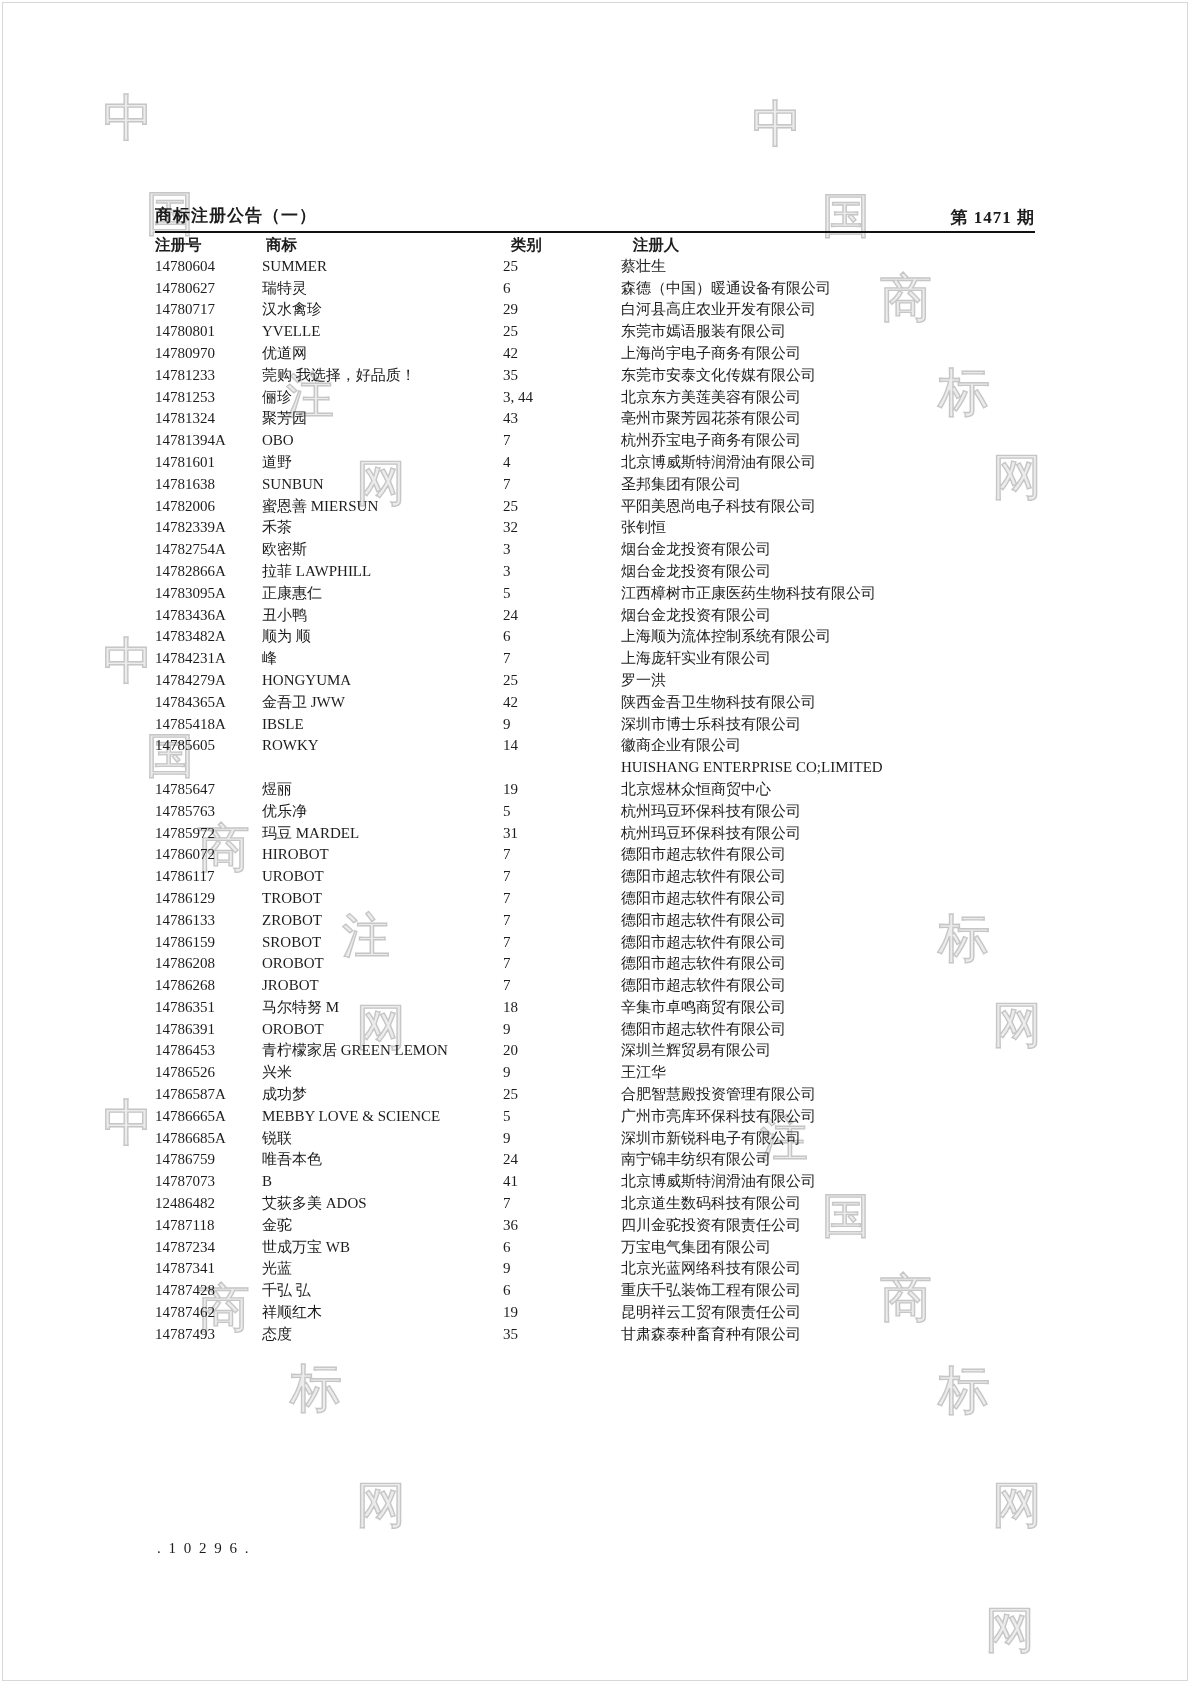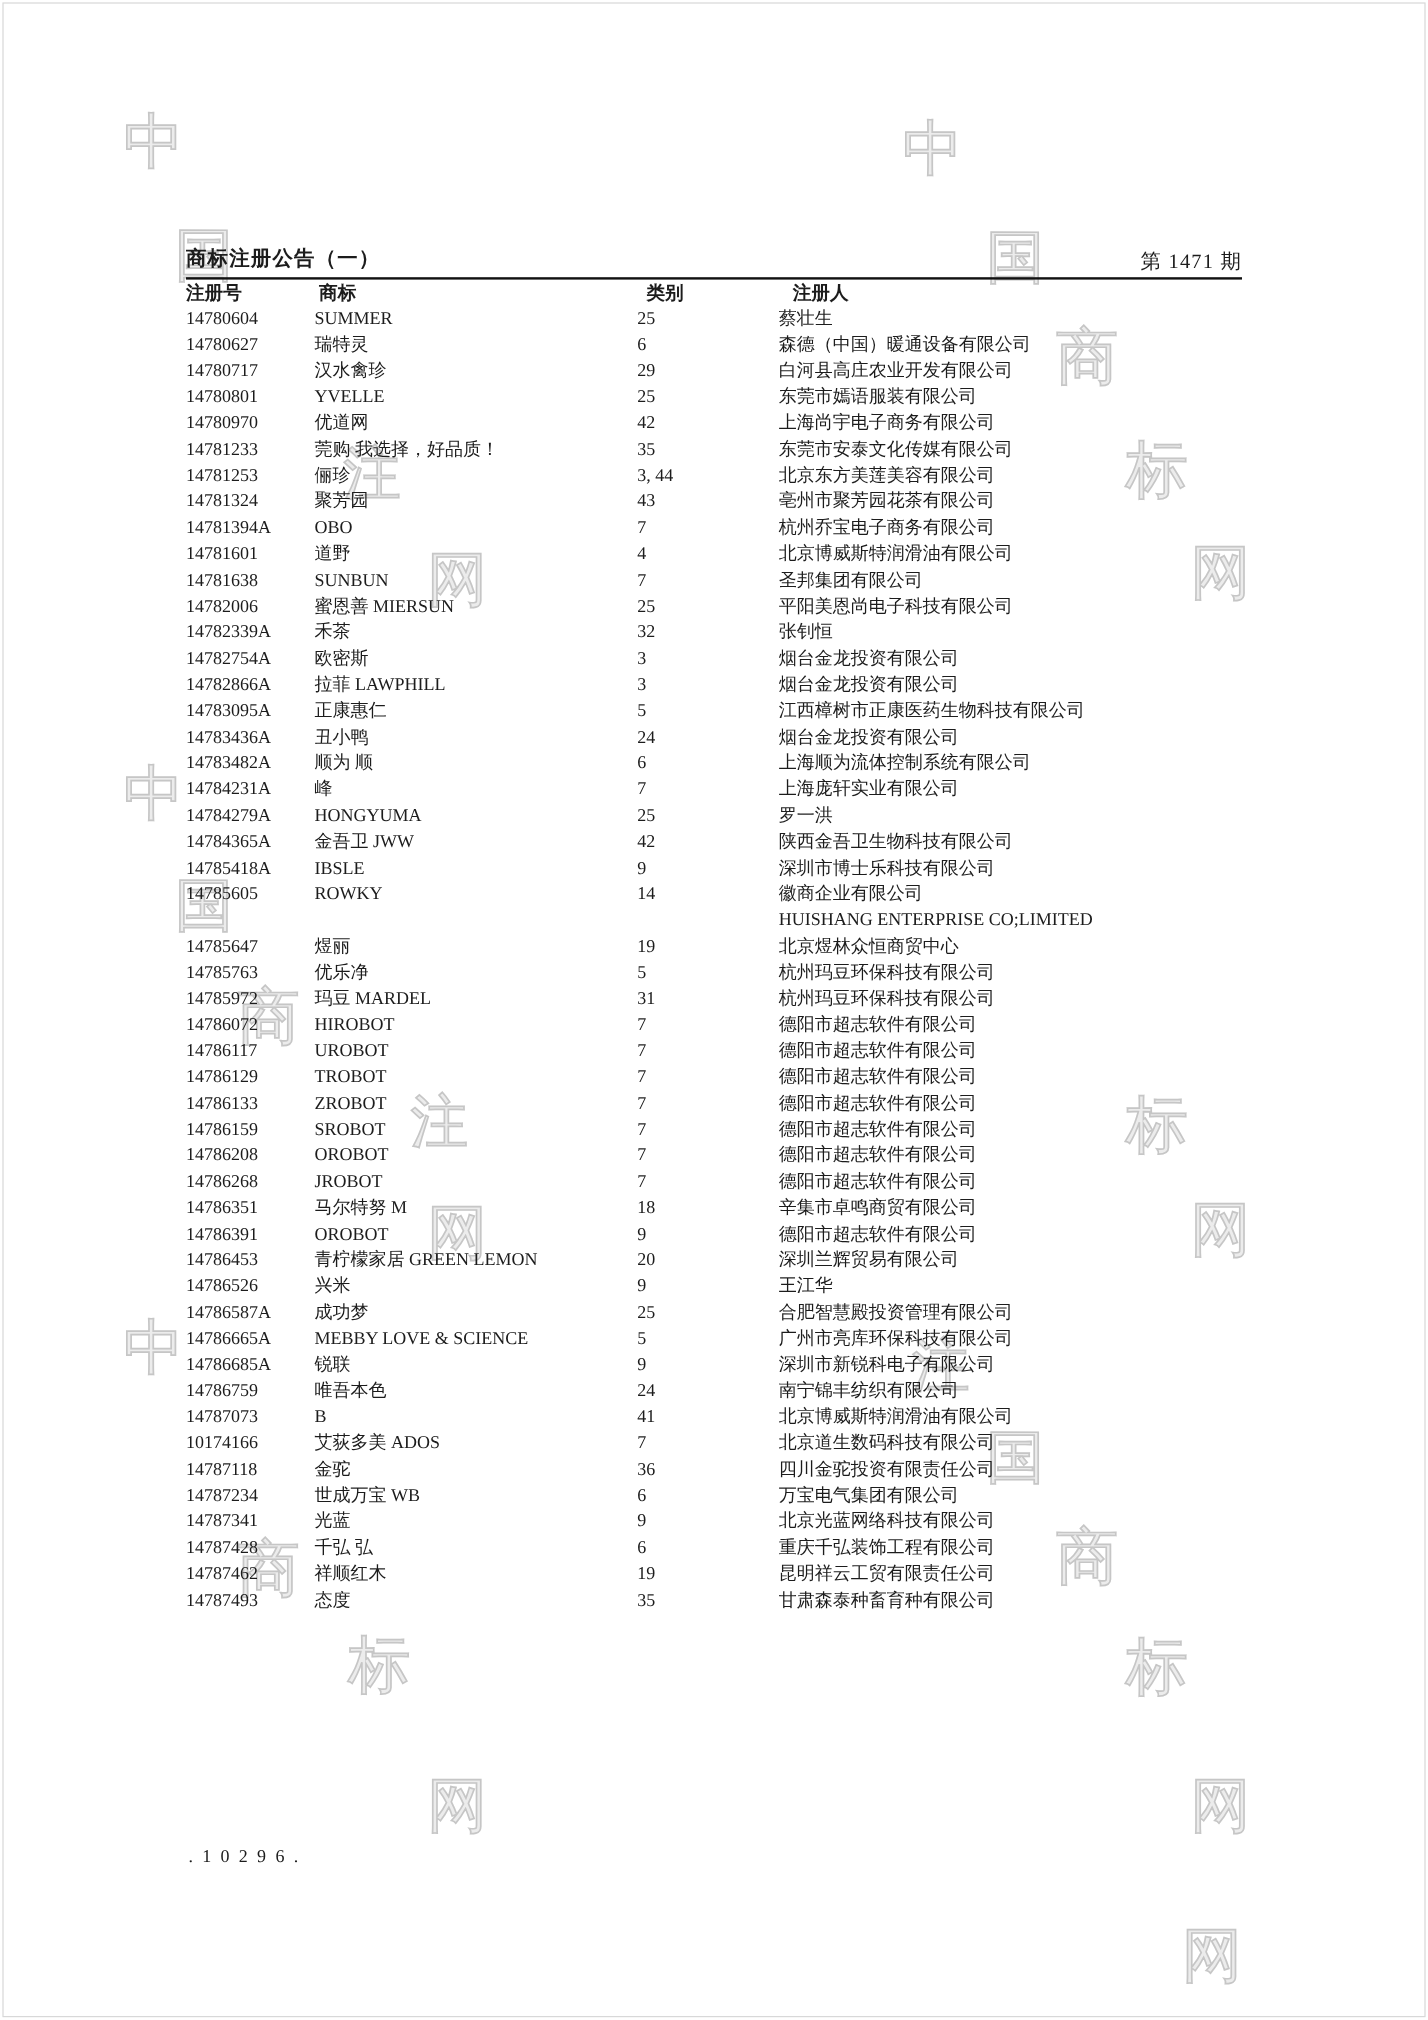--- a/index.html
+++ b/index.html
@@ -13,34 +13,34 @@
     border:1px solid #d8d8d8;pointer-events:none;
   }
   .header{
     position:absolute;left:155px;top:204px;width:880px;height:26px;
     white-space:nowrap;
   }
   .header .title{
     font-size:17px;font-weight:bold;letter-spacing:1px;
   }
   .header .issue{
-    position:absolute;right:0;top:2px;font-size:17px;font-weight:normal;letter-spacing:1px;
+    position:absolute;right:0;top:2px;font-size:17px;font-weight:bold;letter-spacing:1px;
   }
   .rule{
     position:absolute;left:155px;top:231px;width:880px;height:2px;background:#111;
   }
   .tbl{
     position:absolute;left:155px;top:234px;width:880px;
   }
   .trow{height:21.8px;line-height:21.8px;white-space:nowrap;font-size:15px;}
   .trow.head{font-weight:bold;font-size:15.5px;}
   .cell{display:inline-block;vertical-align:top;overflow:visible;}
   .c-regno{width:107px;}
   .c-trademark{width:241px;}
-  .c-class{width:118px;margin-left:28px;}
+  .c-class{width:118px;}
   .c-registrant{width:414px;}
   .footer-code{
     position:absolute;left:157px;top:1540px;font-size:15px;letter-spacing:2px;
   }
   .wm-layer{position:absolute;left:0;top:0;width:100%;height:100%;pointer-events:none;}
   .wm{
     position:absolute;
     font-family:"Liberation Sans","DejaVu Sans",sans-serif;
     color:rgba(205,205,205,0.38);
     -webkit-text-stroke:1.4px #c6c6c6;
@@ -132,21 +132,21 @@
       <div class="trow"><span class="cell c-regno">14786268</span><span class="cell c-trademark">JROBOT</span><span class="cell c-class">7</span><span class="cell c-registrant">德阳市超志软件有限公司</span></div>
       <div class="trow"><span class="cell c-regno">14786351</span><span class="cell c-trademark">马尔特努 M</span><span class="cell c-class">18</span><span class="cell c-registrant">辛集市卓鸣商贸有限公司</span></div>
       <div class="trow"><span class="cell c-regno">14786391</span><span class="cell c-trademark">OROBOT</span><span class="cell c-class">9</span><span class="cell c-registrant">德阳市超志软件有限公司</span></div>
       <div class="trow"><span class="cell c-regno">14786453</span><span class="cell c-trademark">青柠檬家居 GREEN LEMON</span><span class="cell c-class">20</span><span class="cell c-registrant">深圳兰辉贸易有限公司</span></div>
       <div class="trow"><span class="cell c-regno">14786526</span><span class="cell c-trademark">兴米</span><span class="cell c-class">9</span><span class="cell c-registrant">王江华</span></div>
       <div class="trow"><span class="cell c-regno">14786587A</span><span class="cell c-trademark">成功梦</span><span class="cell c-class">25</span><span class="cell c-registrant">合肥智慧殿投资管理有限公司</span></div>
       <div class="trow"><span class="cell c-regno">14786665A</span><span class="cell c-trademark">MEBBY LOVE &amp; SCIENCE</span><span class="cell c-class">5</span><span class="cell c-registrant">广州市亮库环保科技有限公司</span></div>
       <div class="trow"><span class="cell c-regno">14786685A</span><span class="cell c-trademark">锐联</span><span class="cell c-class">9</span><span class="cell c-registrant">深圳市新锐科电子有限公司</span></div>
       <div class="trow"><span class="cell c-regno">14786759</span><span class="cell c-trademark">唯吾本色</span><span class="cell c-class">24</span><span class="cell c-registrant">南宁锦丰纺织有限公司</span></div>
       <div class="trow"><span class="cell c-regno">14787073</span><span class="cell c-trademark">B</span><span class="cell c-class">41</span><span class="cell c-registrant">北京博威斯特润滑油有限公司</span></div>
-      <div class="trow"><span class="cell c-regno">10174166</span><span class="cell c-trademark">艾荻多美 ADOS</span><span class="cell c-class">7</span><span class="cell c-registrant">北京道生数码科技有限公司</span></div>
+      <div class="trow"><span class="cell c-regno">12486482</span><span class="cell c-trademark">艾荻多美 ADOS</span><span class="cell c-class">7</span><span class="cell c-registrant">北京道生数码科技有限公司</span></div>
       <div class="trow"><span class="cell c-regno">14787118</span><span class="cell c-trademark">金驼</span><span class="cell c-class">36</span><span class="cell c-registrant">四川金驼投资有限责任公司</span></div>
       <div class="trow"><span class="cell c-regno">14787234</span><span class="cell c-trademark">世成万宝 WB</span><span class="cell c-class">6</span><span class="cell c-registrant">万宝电气集团有限公司</span></div>
       <div class="trow"><span class="cell c-regno">14787341</span><span class="cell c-trademark">光蓝</span><span class="cell c-class">9</span><span class="cell c-registrant">北京光蓝网络科技有限公司</span></div>
       <div class="trow"><span class="cell c-regno">14787428</span><span class="cell c-trademark">千弘 弘</span><span class="cell c-class">6</span><span class="cell c-registrant">重庆千弘装饰工程有限公司</span></div>
       <div class="trow"><span class="cell c-regno">14787462</span><span class="cell c-trademark">祥顺红木</span><span class="cell c-class">19</span><span class="cell c-registrant">昆明祥云工贸有限责任公司</span></div>
       <div class="trow"><span class="cell c-regno">14787493</span><span class="cell c-trademark">态度</span><span class="cell c-class">35</span><span class="cell c-registrant">甘肃森泰种畜育种有限公司</span></div>
     </div>
 </div>
 
 <div class="footer-code">. 1 0 2 9 6 .</div>

